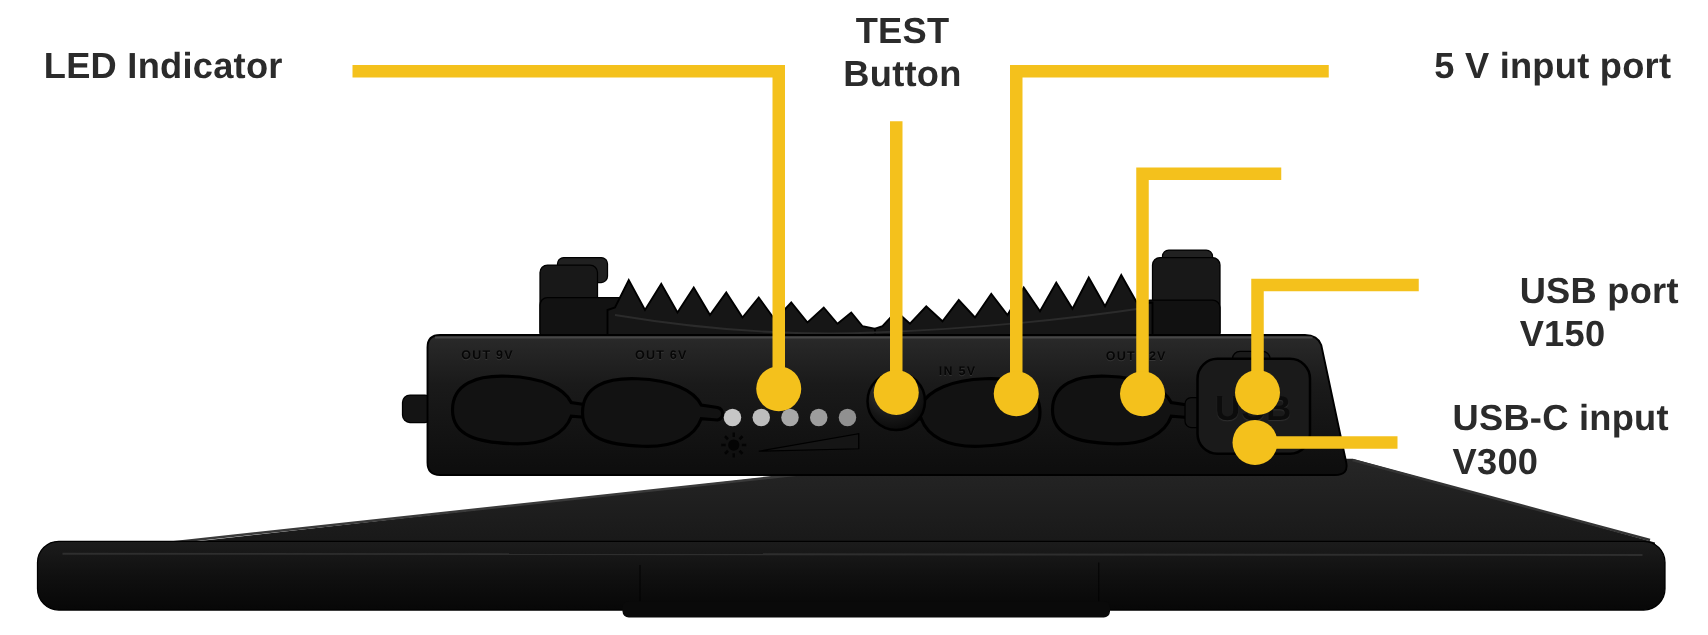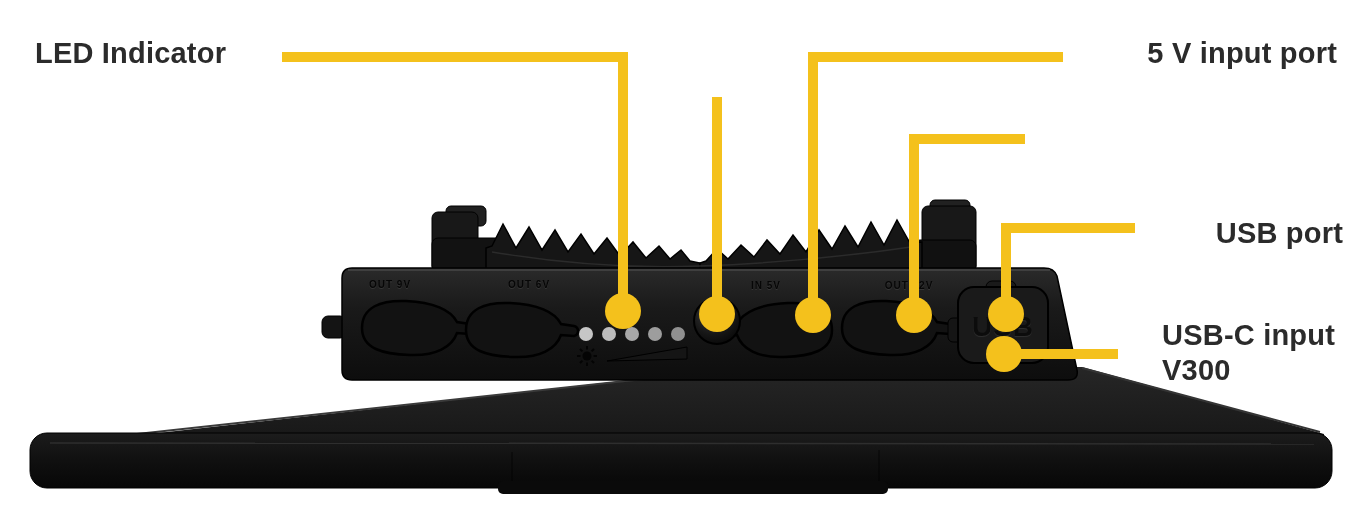--- a/index.html
+++ b/index.html
@@ -125,21 +125,21 @@
         <rect x="986" y="281" width="30" height="14" rx="6" fill="#1a1a1a" stroke="#000"></rect>
         <rect x="948" y="318" width="14" height="24" rx="5" fill="#151515" stroke="#000"></rect>
         <rect x="958" y="287" width="90" height="76" rx="16" fill="#1a1a1a" stroke="#000" stroke-width="2"></rect>
       </g>
     </g>
   </svg>
 
   <div class="layer">
     <div class="emb" style="left:352px;top:279px;width:76px;">OUT 9V</div>
     <div class="emb" style="left:490px;top:279px;width:78px;">OUT 6V</div>
-    <div class="emb" style="left:728px;top:280px;width:76px;">IN 5V</div>
+    <div class="emb" style="left:728px;top:292px;width:76px;">IN 5V</div>
     <div class="emb" style="left:863px;top:280px;width:92px;">OUT 12V</div>
     <div class="emb-usb" style="left:958px;top:311px;width:90px;">USB</div>
   </div>
 
   <svg class="layer callout-layer" width="1366" height="508" viewBox="0 0 1366 508">
     <g stroke="var(--callout)" stroke-width="10" fill="none">
       <g>
         <path d="M282,57 L623,57 L623,300"></path>
         <circle cx="623" cy="311" r="18" fill="var(--callout)" stroke="none"></circle>
       </g>
@@ -163,28 +163,33 @@
         <path d="M1118,354 L1004,354"></path>
         <circle cx="1004" cy="354" r="18" fill="var(--callout)" stroke="none"></circle>
       </g>
     </g>
   </svg>
 
   <div class="lbl" style="left:35px;top:36px;text-align:right;">
     <span>LED Indicator</span>
   </div>
 
+  <div class="lbl center" style="left:637px;top:8px;width:170px;">
+    <div>TEST</div>
+    <div>Button</div>
+  </div>
 
   <div class="lbl right" style="right:29px;top:36px;">
     <span>5 V input port</span>
   </div>
 
 
   <div class="lbl right" style="right:23px;top:216px;">
     <div>USB port</div>
+    <div>V150</div>
   </div>
 
   <div class="lbl right" style="right:31px;top:318px;">
     <div>USB-C input</div>
     <div>V300</div>
   </div>
 
 </div>
 
 </body></html>

